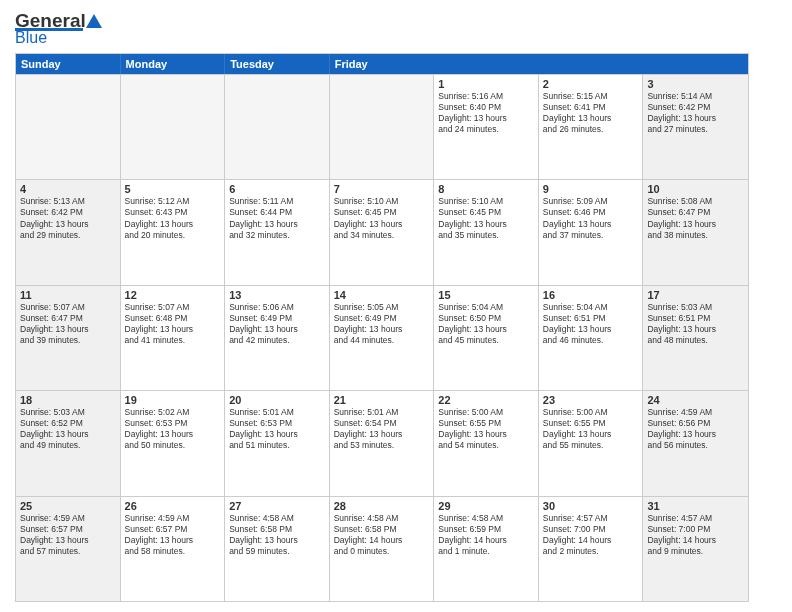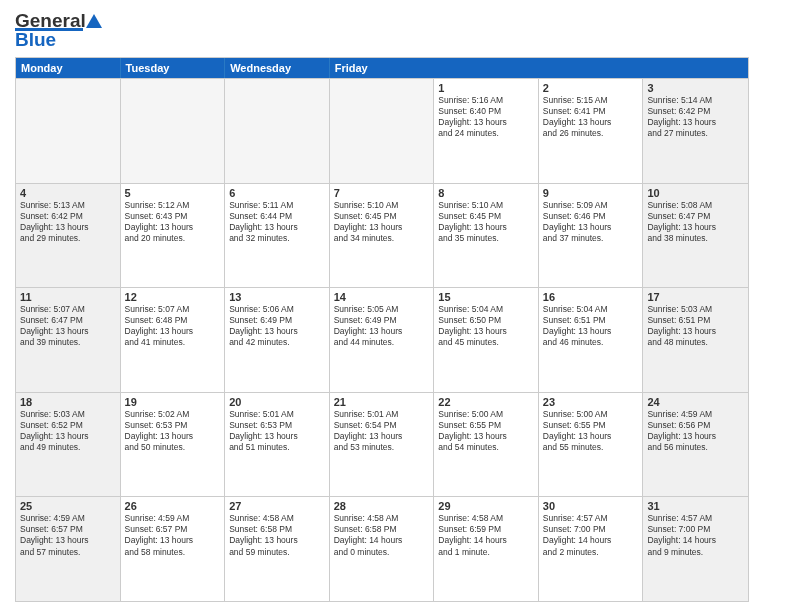--- a/index.html
+++ b/index.html
@@ -102,33 +102,33 @@
     <div class="logo">
       <div style="display:flex;align-items:center;">
         <span style="font-size:19px;font-weight:bold;color:#333;">General</span>
         <svg width="18" height="18" viewBox="0 0 18 18">
           <polygon points="8,2 16,16 0,16" fill="#1565c0"></polygon>
         </svg>
       </div>
       <div style="display:flex;align-items:center;margin-top:-4px;">
         <div style="width:68px;height:3px;background:#1565c0;margin-right:0;"></div>
       </div>
-      <span style="font-size:19px;font-weight:bold;color:#1565c0;margin-top:-2px;">Blue</span>
+      <span style="font-size:16px;font-weight:normal;color:#1565c0;margin-top:-2px;">Blue</span>
     </div>
     <div class="title-block">
       <div class="month-title"></div>
       <div class="subtitle"></div>
     </div>
   </div>
 
   <div class="calendar">
     <div class="cal-header">
+    <div class="cal-header-cell">Sunday</div>
         <div class="cal-header-cell">Monday</div>
         <div class="cal-header-cell">Tuesday</div>
-        <div class="cal-header-cell">Wednesday</div>
         <div class="cal-header-cell">Friday</div>
       </div>
     <div class="cal-body">
     <div class="cal-row">
           <div class="cal-cell empty"></div>
           <div class="cal-cell empty"></div>
           <div class="cal-cell empty"></div>
           <div class="cal-cell empty"></div>
           <div class="cal-cell">
             <span class="day-num">1</span>

